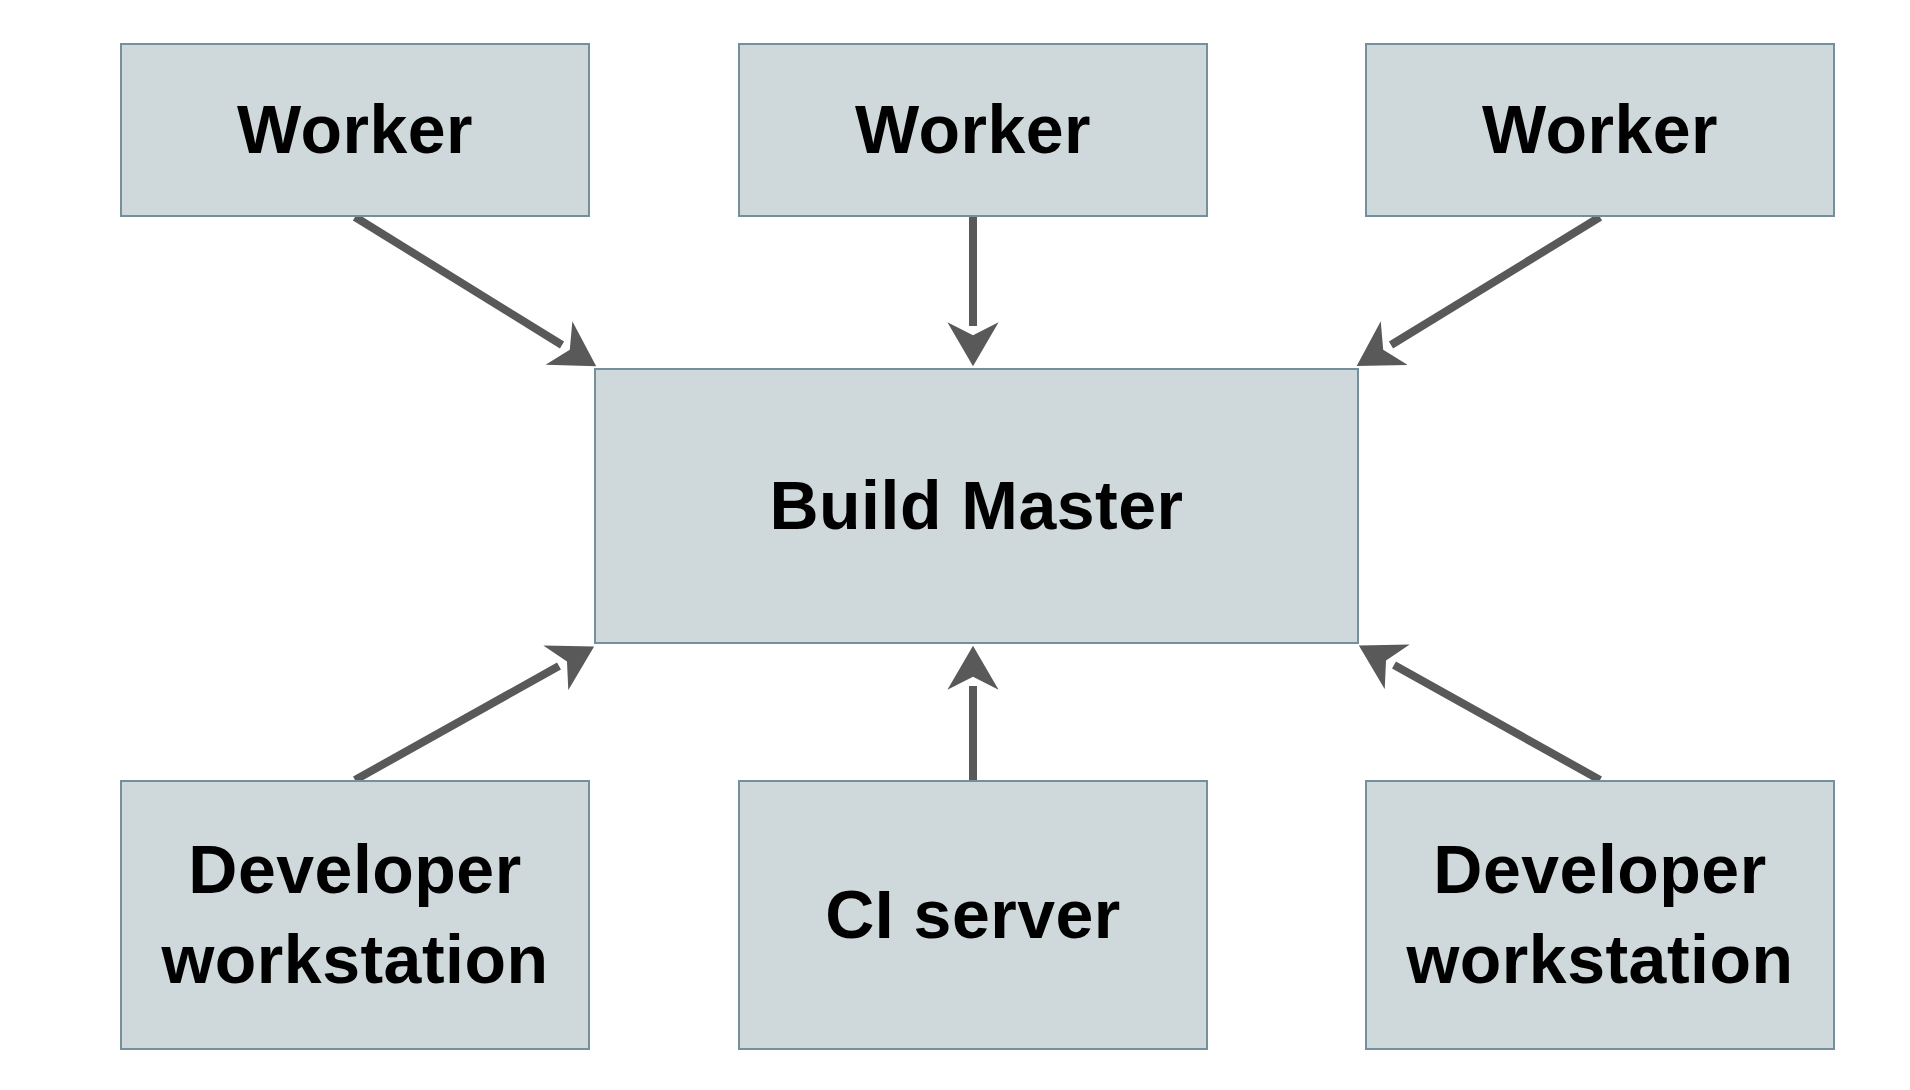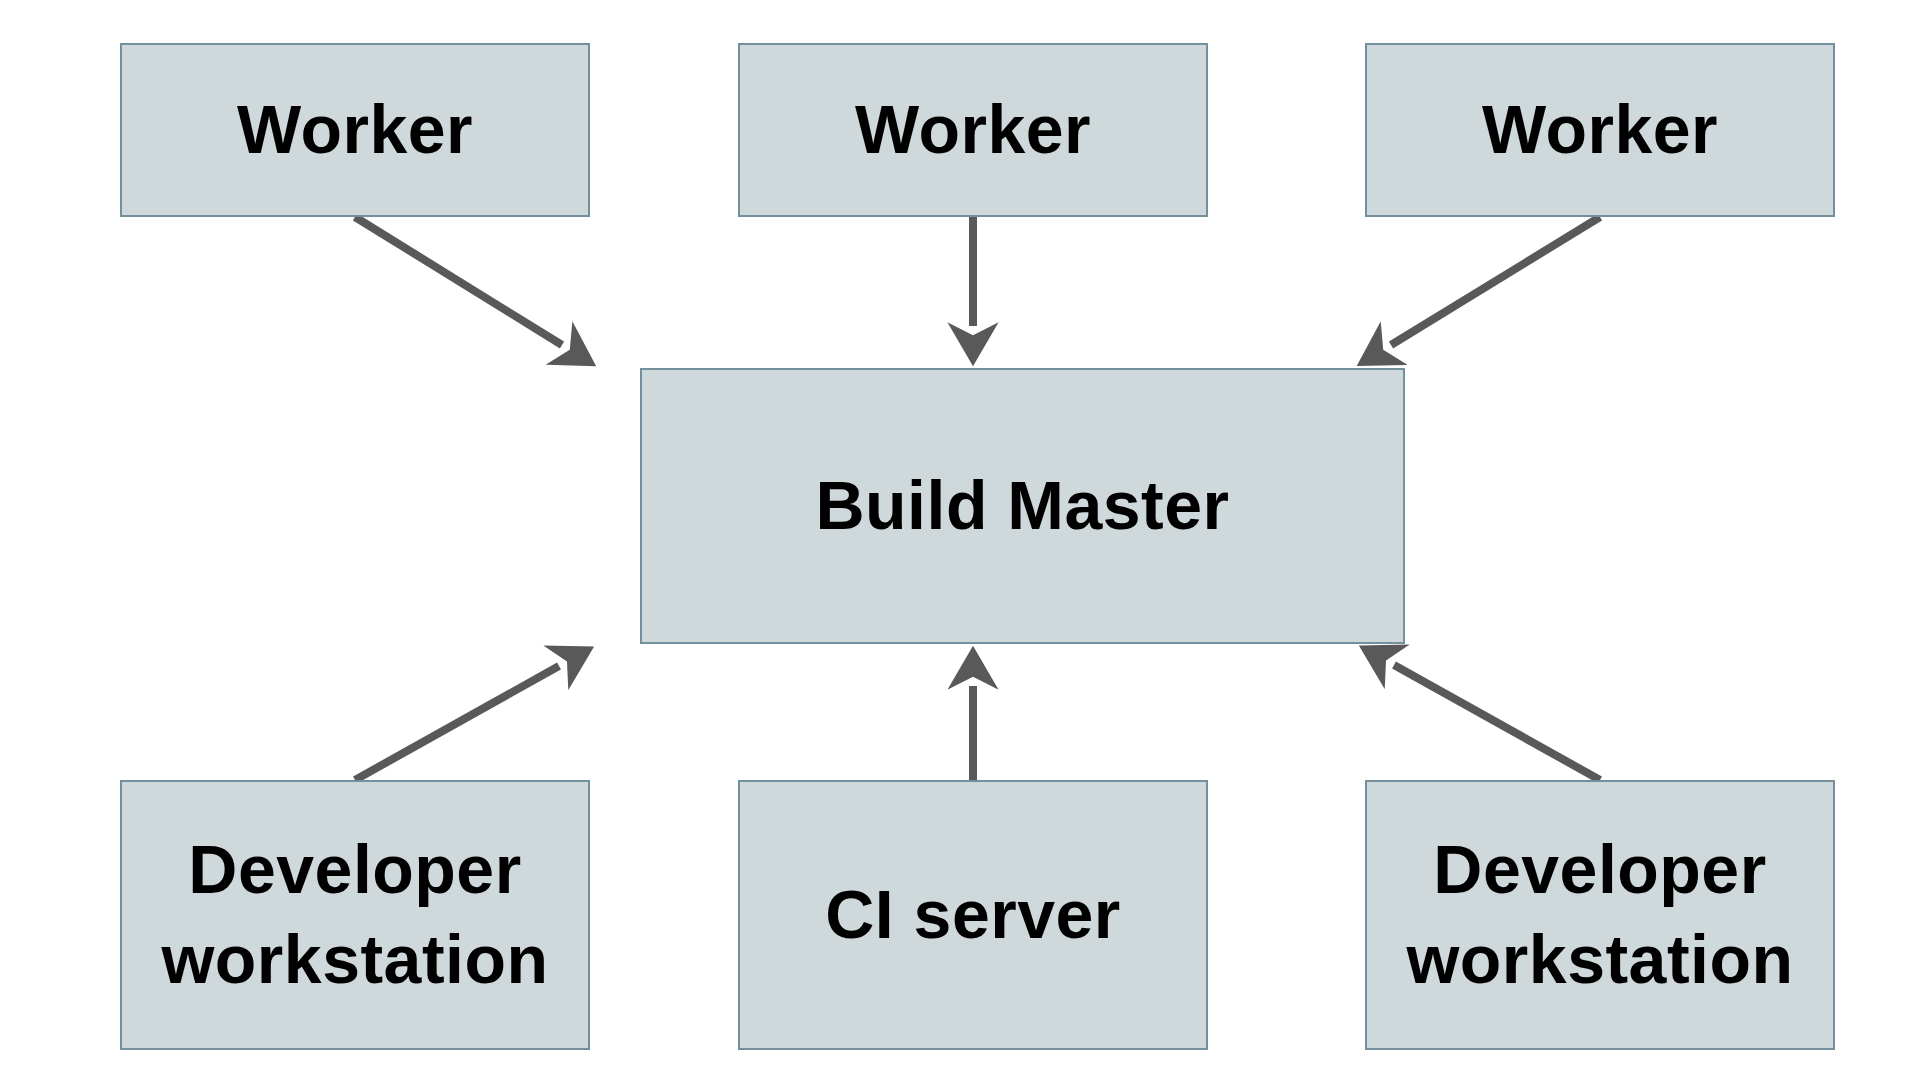--- a/index.html
+++ b/index.html
@@ -59,21 +59,21 @@
   </div>
 
   <div class="node" style="left:738px;top:43px;width:470px;height:174px;">
     <span>Worker</span>
   </div>
 
   <div class="node" style="left:1365px;top:43px;width:470px;height:174px;">
     <span>Worker</span>
   </div>
 
-  <div class="node" style="left:594px;top:368px;width:765px;height:276px;margin-left:46px;">
+  <div class="node" style="left:594px;top:368px;width:765px;height:276px;">
     <span>Build Master</span>
   </div>
 
   <div class="node" style="left:120px;top:780px;width:470px;height:270px;">
     <span>Developer workstation</span>
   </div>
 
   <div class="node" style="left:738px;top:780px;width:470px;height:270px;">
     <span>CI server</span>
   </div>

